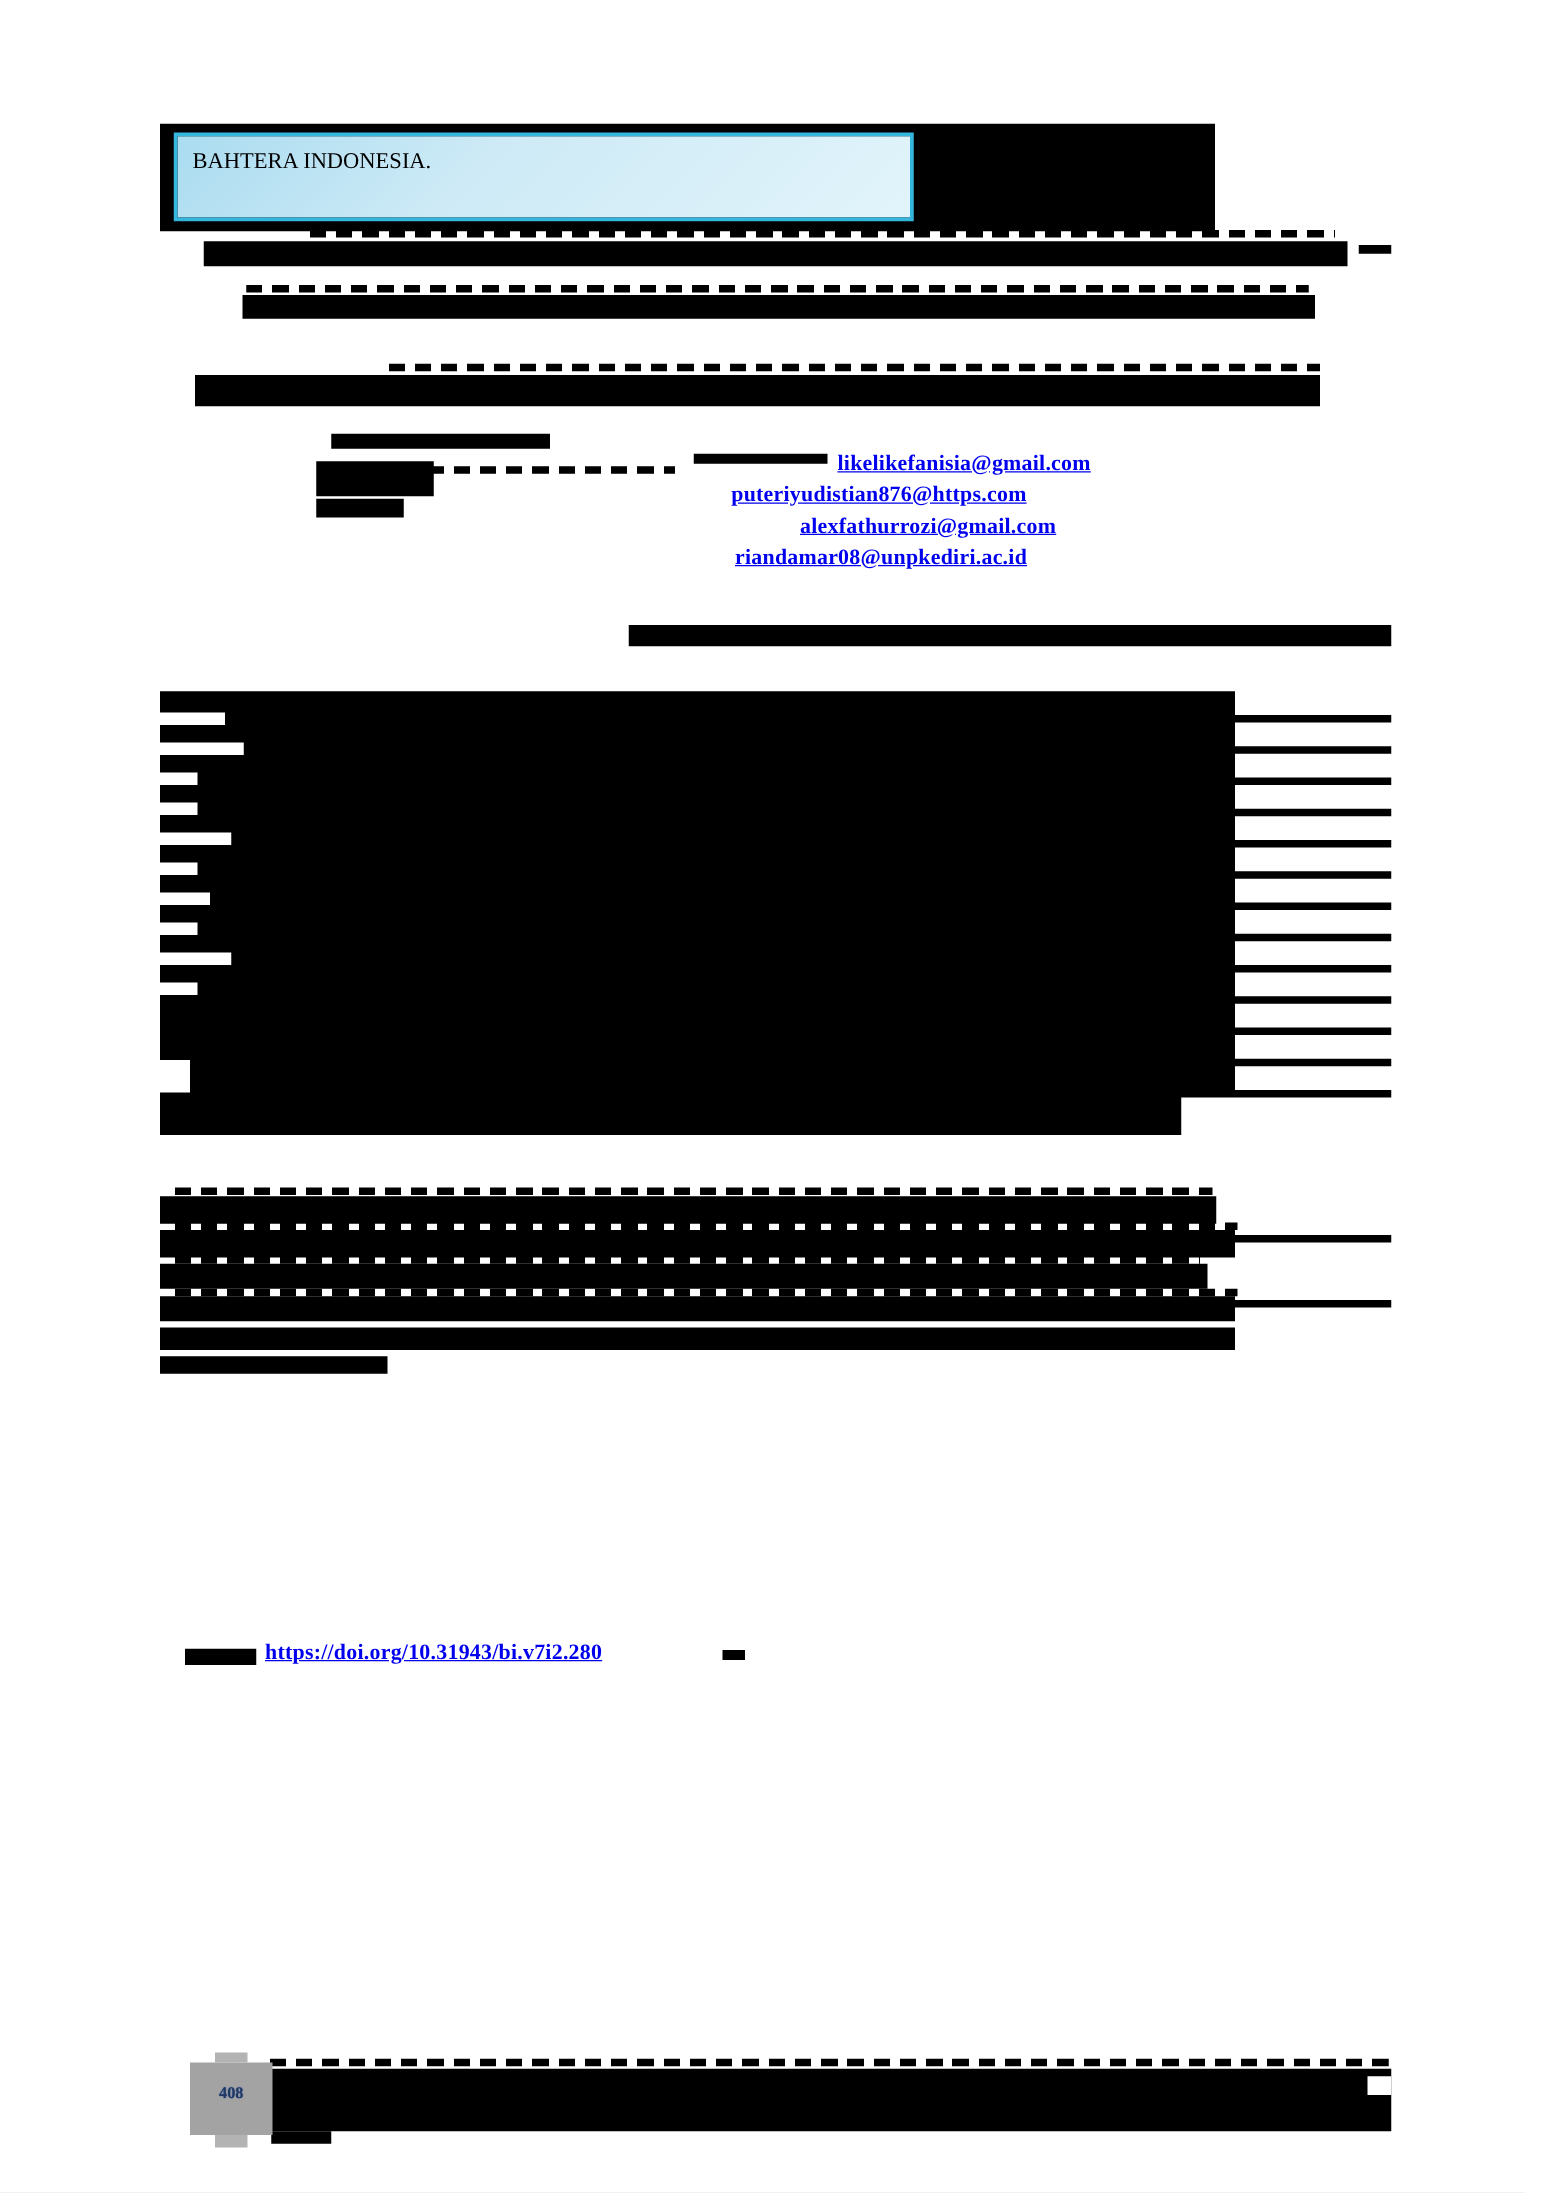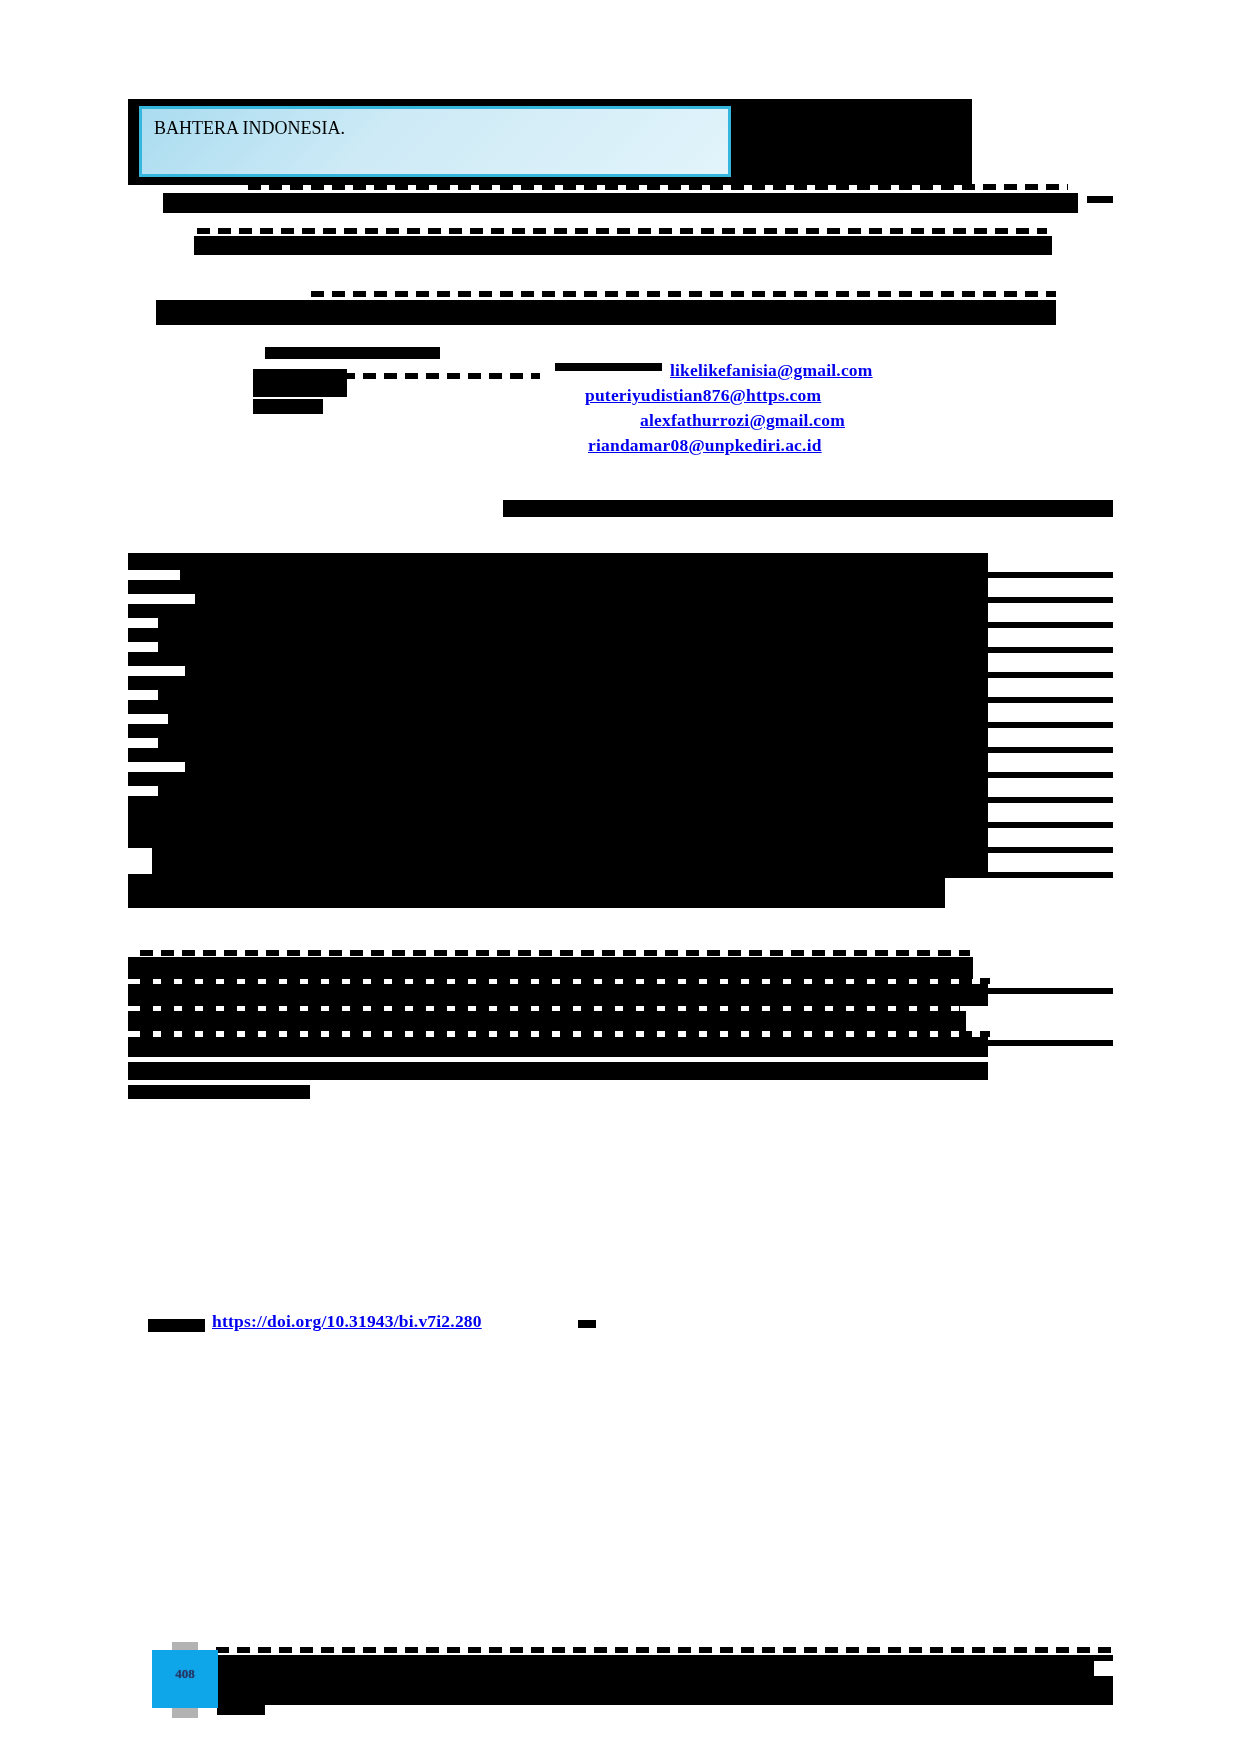--- a/index.html
+++ b/index.html
@@ -45,21 +45,21 @@
     color:#0000ee;
     font-weight:bold;
     font-size:17.5px;
     text-decoration:underline;
     letter-spacing:.2px;
     white-space:nowrap;
   }
   
   .badge{
     position:absolute;left:152px;top:1650px;width:66px;height:58px;
-    background:#0ea5e9;
+    background:#a3a3a3;
   }
   .badge .nub-t{position:absolute;left:20px;top:-8px;width:26px;height:8px;background:#b3b3b3;}
   .badge .nub-b{position:absolute;left:20px;bottom:-10px;width:26px;height:10px;background:#b3b3b3;}
   .badge .num{
     position:absolute;left:0;top:16px;width:100%;
     text-align:center;font-size:13px;font-weight:bold;color:#1f3864;
     text-shadow:0 0 1px #3a5a9a;
   }
 </style>
 </head>

